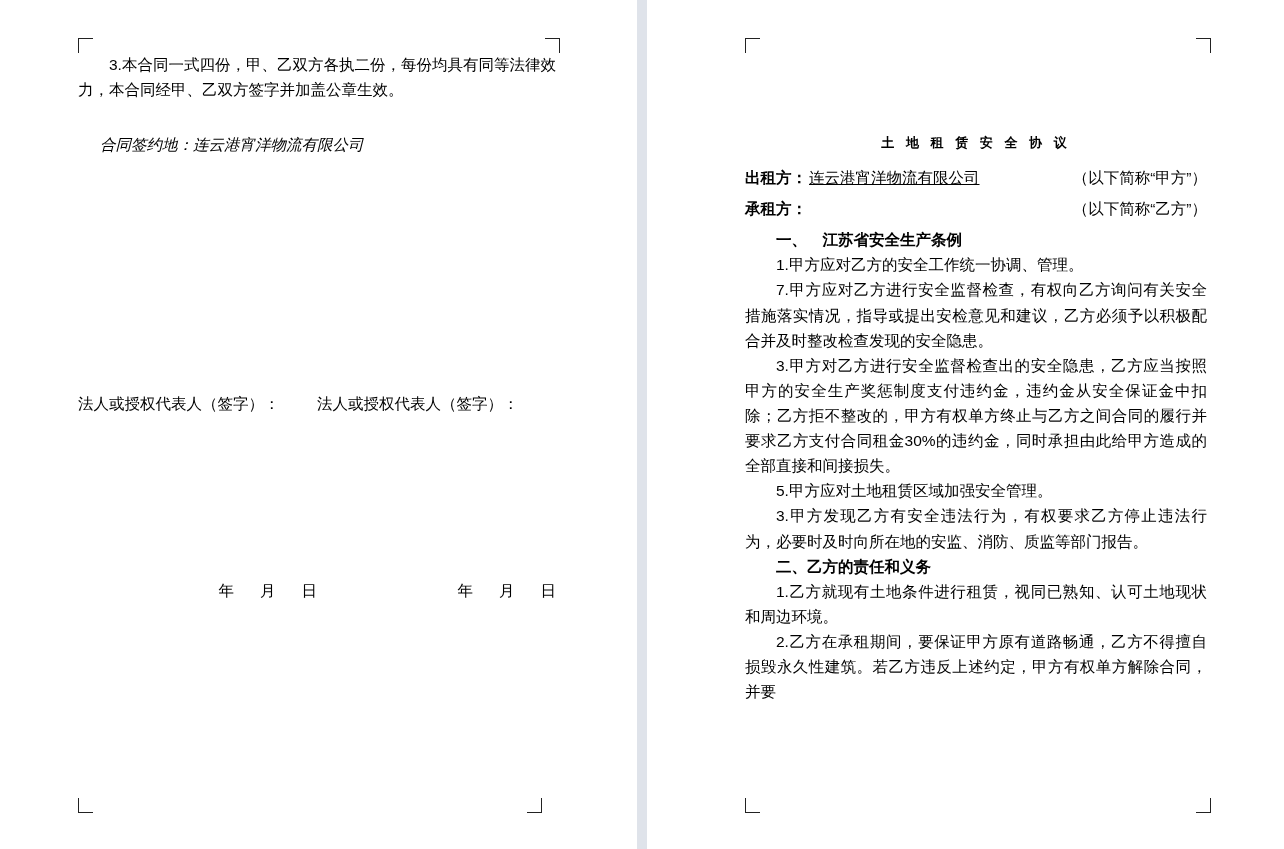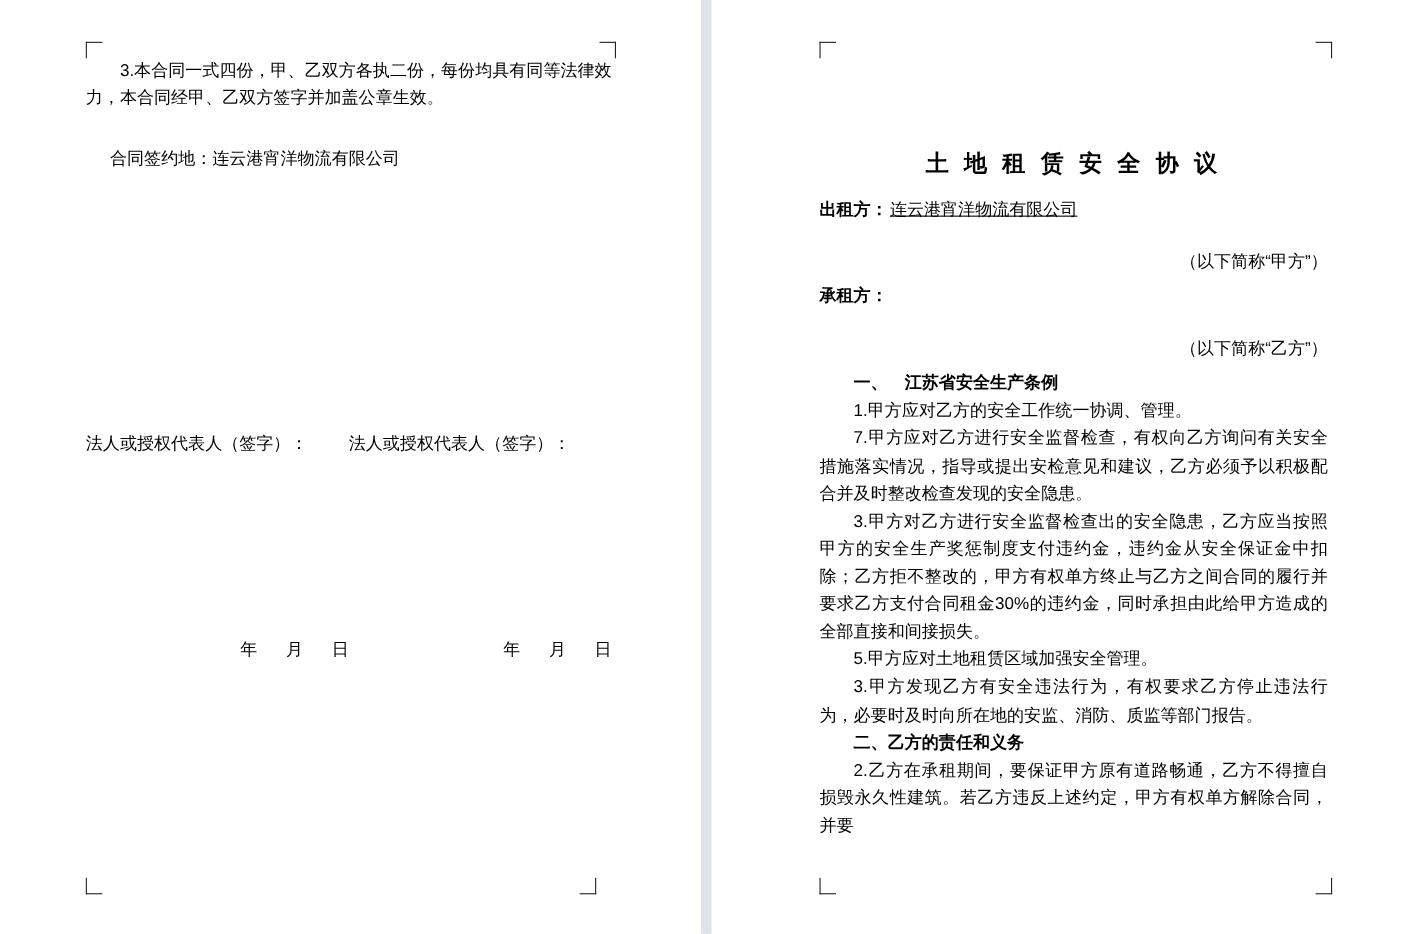--- a/index.html
+++ b/index.html
@@ -70,46 +70,45 @@
   }
   .indent2 { text-indent: 2em; }
   .gap-sm { height: 14px; }
   .gap-md { height: 30px; }
   .gap-lg { height: 86px; }
   .gap-xl { height: 118px; }
 
   .title {
     text-align: center;
     font-weight: bold;
-    font-size: 21px;
+    font-size: 13px;
     letter-spacing: 4px;
     margin-bottom: 12px;
   }
   .party-line {
     display: flex;
-    align-items: flex-start;
+    align-items: flex-end;
     margin-bottom: 6px;
   }
   .party-label {
     font-weight: bold;
     white-space: nowrap;
   }
   .party-value {
     text-decoration: underline;
     white-space: nowrap;
     padding: 0 2px;
   }
   .party-value.blank {
     min-width: 132px;
     display: inline-block;
   }
   .party-note {
     margin-left: auto;
     white-space: nowrap;
-    margin-top: 48px;
   }
   .section-head {
     font-weight: bold;
     text-indent: 2em;
   }
   .section-head-b {
     font-weight: bold;
     text-indent: 2em;
   }
   .sign-row {
@@ -123,21 +122,21 @@
     display: flex;
   }
   .date-cell {
     width: 50%;
     white-space: nowrap;
     letter-spacing: 0;
     text-align: right;
   }
   .date-cell span { display: inline-block; }
   .sp-4 { width: 26px; }
-  .lead-in { padding-left: 22px; }
+  .lead-in { padding-left: 22px; font-style: italic; }
 </style>
 </head>
 <body>
 
 <div class="workspace">
 
   <div class="page page-left">
     <div class="mark tl" style="left:78px; top:38px;"></div>
     <div class="mark tr" style="left:545px; top:38px;"></div>
     <div class="mark bl" style="left:78px; top:798px;"></div>
@@ -206,18 +205,19 @@
 
 
       <p class="section-head">一、　江苏省安全生产条例</p>
       <p class="indent2">1.甲方应对乙方的安全工作统一协调、管理。</p>
       <p class="indent2">7.甲方应对乙方进行安全监督检查，有权向乙方询问有关安全措施落实情况，指导或提出安检意见和建议，乙方必须予以积极配合并及时整改检查发现的安全隐患。</p>
       <p class="indent2">3.甲方对乙方进行安全监督检查出的安全隐患，乙方应当按照甲方的安全生产奖惩制度支付违约金，违约金从安全保证金中扣除；乙方拒不整改的，甲方有权单方终止与乙方之间合同的履行并要求乙方支付合同租金30%的违约金，同时承担由此给甲方造成的全部直接和间接损失。</p>
       <p class="indent2">5.甲方应对土地租赁区域加强安全管理。</p>
       <p class="indent2">3.甲方发现乙方有安全违法行为，有权要求乙方停止违法行为，必要时及时向所在地的安监、消防、质监等部门报告。</p>
 
       <p class="section-head-b">二、乙方的责任和义务</p>
+      <p class="indent2">1.乙方就现有土地条件进行租赁，视同已熟知、认可土地现状和周边环境。</p>
       <p class="indent2">2.乙方在承租期间，要保证甲方原有道路畅通，乙方不得擅自损毁永久性建筑。若乙方违反上述约定，甲方有权单方解除合同，并要</p>
 
     </div>
   </div>
 
 </div>
 
 </body></html>

